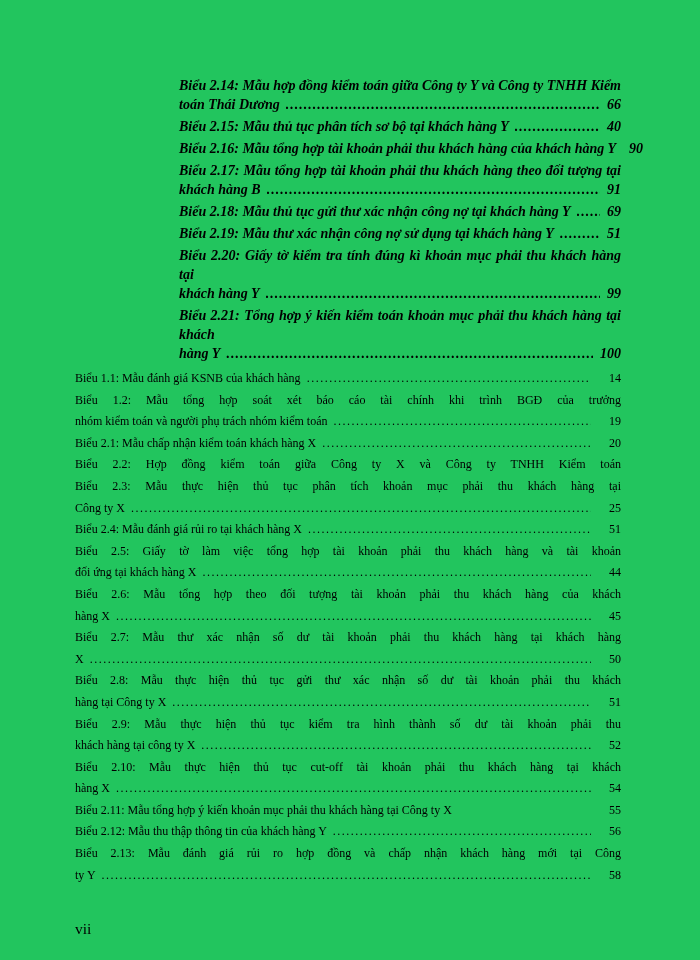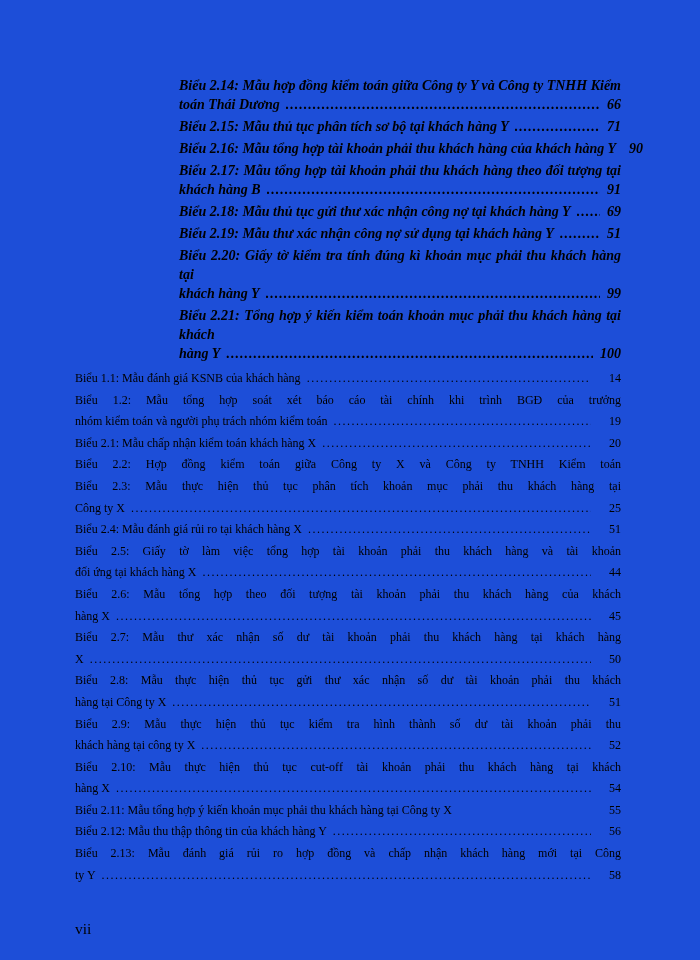--- a/index.html
+++ b/index.html
@@ -12,21 +12,21 @@
     height: 960px;
     font-family: "Liberation Serif", "DejaVu Serif", serif;
     color: #000000;
     overflow: hidden;
   }
   .page {
     box-sizing: border-box;
     width: 700px;
     height: 960px;
     padding: 76px 79px 0 75px;
-    background: #1d4ed8;
+    background: #22c55e;
     position: relative;
   }
 
   
   .toc-bold {
     margin-left: 104px;
     margin-bottom: 5px;
   }
   .toc-bold .toc-entry {
     font-weight: bold;
@@ -94,21 +94,21 @@
         <div class="toc-line last">
           <span class="line-text">toán Thái Dương</span>
           <span class="leader"></span>
           <span class="page-num">66</span>
         </div>
       </div>
       <div class="toc-entry">
         <div class="toc-line last">
           <span class="line-text">Biểu 2.15: Mẫu thủ tục phân tích sơ bộ tại khách hàng Y</span>
           <span class="leader"></span>
-          <span class="page-num">71</span>
+          <span class="page-num">40</span>
         </div>
       </div>
       <div class="toc-entry">
         <div class="toc-line last">
           <span class="line-text">Biểu 2.16: Mẫu tổng hợp tài khoản phải thu khách hàng của khách hàng Y</span>
           <span class="leader"></span>
           <span class="page-num">90</span>
         </div>
       </div>
       <div class="toc-entry">

